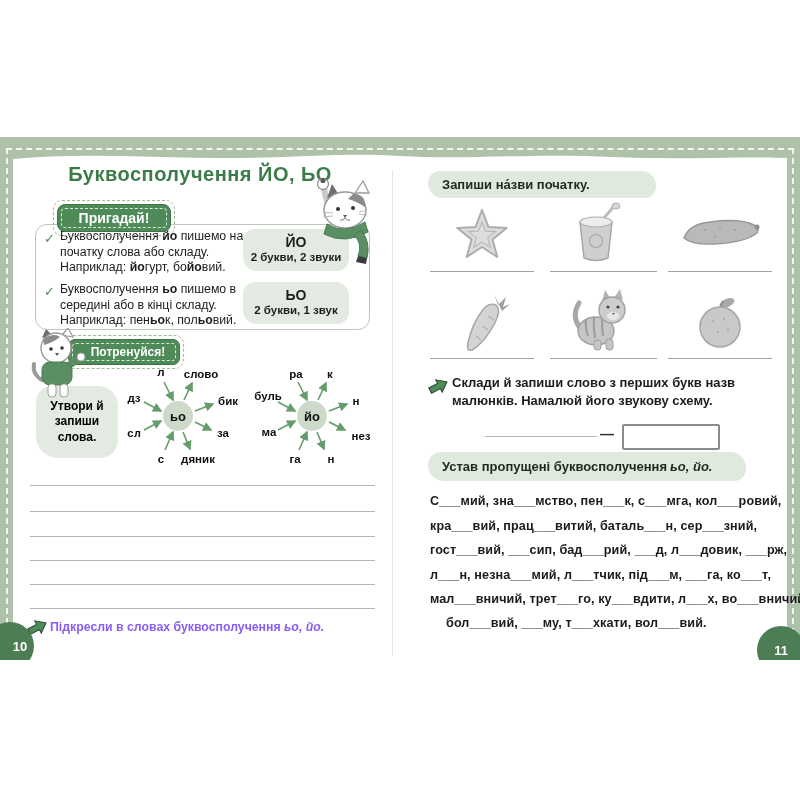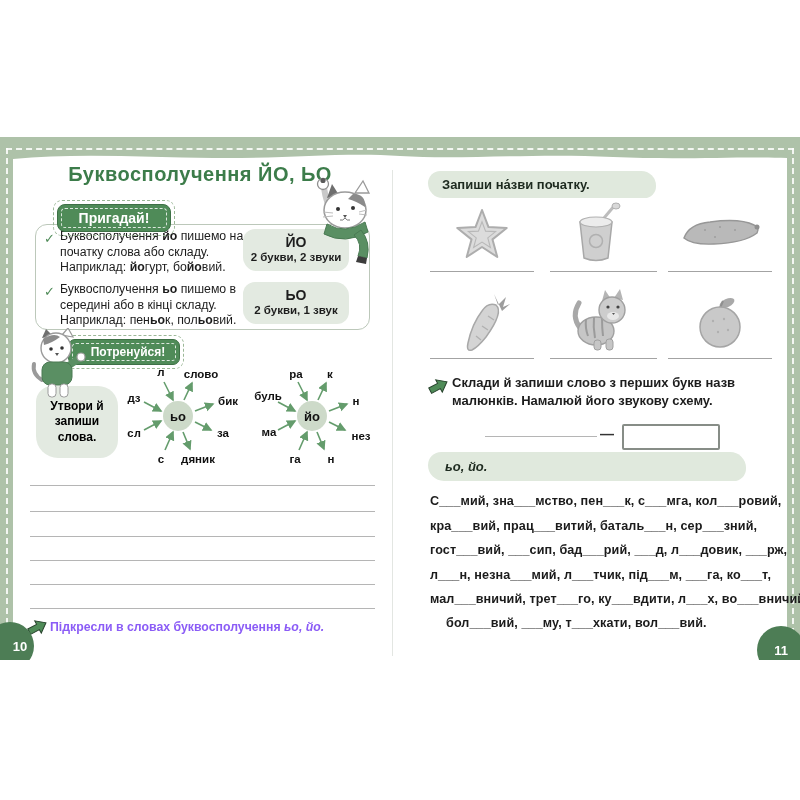--- a/index.html
+++ b/index.html
@@ -292,20 +292,21 @@
     <polygon points="1,8 11,8 11,4 20,11 11,18 11,14 1,14" fill="#4f8b58" stroke="#27422c" stroke-width="1"></polygon>
   </g>
 </svg>
 <div class="composetext">Склади й запиши слово з перших букв назв малюнків. Намалюй його звукову схему.</div>
 
 <div class="ansline"></div>
 <div class="ansdash">—</div>
 <div class="ansbox"></div>
 
 <div class="banner" style="left:428px;top:452px;width:318px;height:29px;">
+  <span>Устав пропущені буквосполучення</span>
   <i>ьо, йо.</i>
 </div>
 
 <div class="filltext" style="top:494px;">С___мий, зна___мство, пен___к, с___мга, кол___ровий,</div>
 <div class="filltext" style="top:519px;">кра___вий, прац___витий, баталь___н, сер___зний,</div>
 <div class="filltext" style="top:543px;">гост___вий, ___сип, бад___рий, ___д, л___довик, ___рж,</div>
 <div class="filltext" style="top:568px;">л___н, незна___мий, л___тчик, під___м, ___га, ко___т,</div>
 <div class="filltext" style="top:592px;">мал___вничий, трет___го, ку___вдити, л___х, во___вничий,</div>
 <div class="filltext" style="top:616px;margin-left:16px;">бол___вий, ___му, т___хкати, вол___вий.</div>
 

